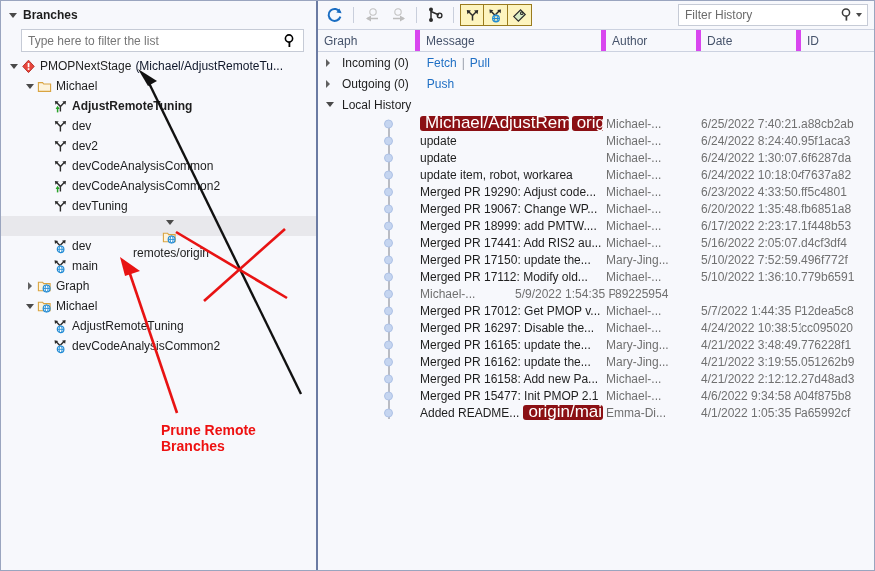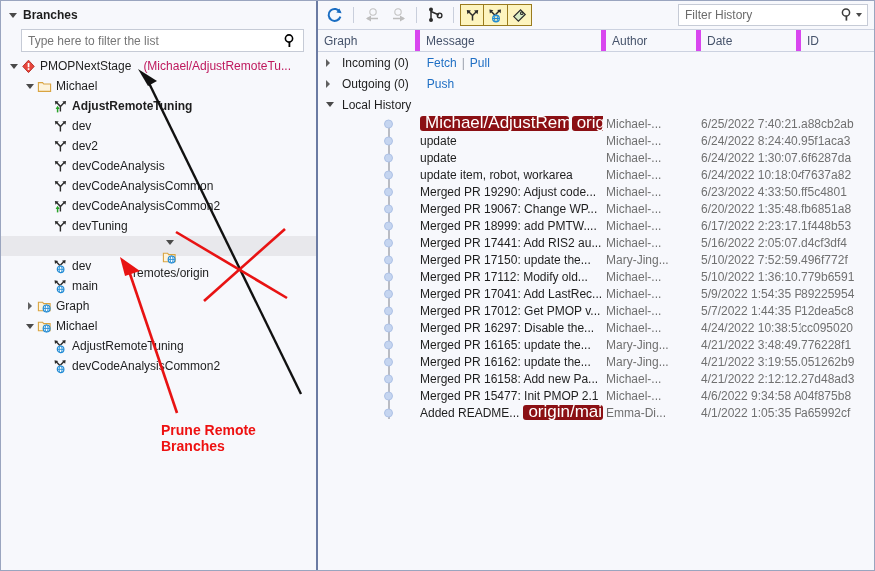--- a/index.html
+++ b/index.html
@@ -99,21 +99,21 @@
   }
   .exp-open {
     width: 0; height: 0;
     border-left: 4px solid transparent;
     border-right: 4px solid transparent;
     border-top: 5px solid #4a4a4a;
   }
   .t-icon { width: 17px; flex: 0 0 17px; display: flex; align-items: center; justify-content: center; }
   .t-label { margin-left: 3px; color: #1e1e1e; }
   .t-label.bold { font-weight: bold; }
-  .t-sub { color: #be185d; margin-left: 12px; }
+  .t-sub { color: #0f172a; margin-left: 4px; }
   .lvl0 { padding-left: 6px; }
   .lvl1 { padding-left: 22px; }
   .lvl2 { padding-left: 38px; }
 
   
   .right-panel {
     flex: 1;
     background: #f7f8fc;
     position: relative;
     overflow: hidden;
@@ -353,32 +353,20 @@
         <div class="tree-row lvl2">
           <span class="expander"></span>
           <span class="t-icon">
             <svg width="15" height="15" viewBox="0 0 15 15">
               <path d="M3.6 3.4 L7.4 7.4 L7.4 12.6" fill="none" stroke="#2b2b2b" stroke-width="1.4"></path>
               <path d="M11.3 3.4 L7.4 7.4" fill="none" stroke="#2b2b2b" stroke-width="1.4"></path>
               <polygon points="1.9,2 5.7,2.6 2.4,5.8" fill="#2b2b2b"></polygon>
               <polygon points="13,2 9.3,2.6 12.5,5.8" fill="#2b2b2b"></polygon>
             </svg>
           </span>
-          <span class="t-label">devCodeAnalysis</span>
-        </div>
-        <div class="tree-row lvl2">
-          <span class="expander"></span>
-          <span class="t-icon">
-            <svg width="15" height="15" viewBox="0 0 15 15">
-              <path d="M3.6 3.4 L7.4 7.4 L7.4 12.6" fill="none" stroke="#2b2b2b" stroke-width="1.4"></path>
-              <path d="M11.3 3.4 L7.4 7.4" fill="none" stroke="#2b2b2b" stroke-width="1.4"></path>
-              <polygon points="1.9,2 5.7,2.6 2.4,5.8" fill="#2b2b2b"></polygon>
-              <polygon points="13,2 9.3,2.6 12.5,5.8" fill="#2b2b2b"></polygon>
-            </svg>
-          </span>
           <span class="t-label">devCodeAnalysisCommon</span>
         </div>
         <div class="tree-row lvl2">
           <span class="expander"></span>
           <span class="t-icon">
             <svg width="15" height="15" viewBox="0 0 15 15">
               <path d="M3.6 3.4 L7.4 7.4 L7.4 12.6" fill="none" stroke="#2b2b2b" stroke-width="1.4"></path>
               <path d="M11.3 3.4 L7.4 7.4" fill="none" stroke="#2b2b2b" stroke-width="1.4"></path>
               <polygon points="1.9,2 5.7,2.6 2.4,5.8" fill="#2b2b2b"></polygon>
               <polygon points="13,2 9.3,2.6 12.5,5.8" fill="#2b2b2b"></polygon>
@@ -736,23 +724,20 @@
             <span>Merged PR 17112: Modify old...</span>
           </div>
           <div class="cr-author">Michael-...</div>
           <div class="cr-date">5/10/2022 1:36:10...</div>
           <div class="cr-id">779b6591</div>
         </div>
         <div class="commit-row">
           <div class="cr-graph">
             <span class="dot"></span>
           </div>
-          <div class="cr-msg">
-            <span>Merged PR 17041: Add LastRec...</span>
-          </div>
           <div class="cr-author">Michael-...</div>
           <div class="cr-date">5/9/2022 1:54:35 PM</div>
           <div class="cr-id">89225954</div>
         </div>
         <div class="commit-row">
           <div class="cr-graph">
             <span class="dot"></span>
           </div>
           <div class="cr-msg">
             <span>Merged PR 17012: Get PMOP v...</span>

